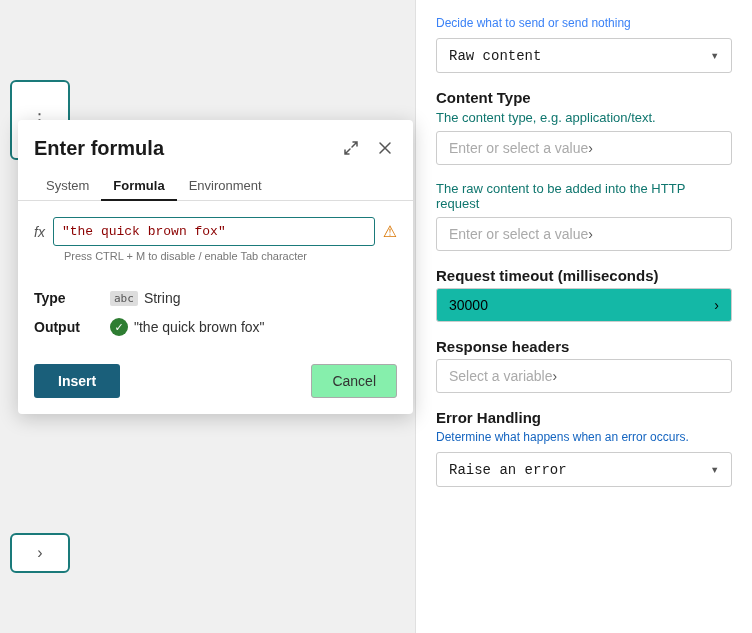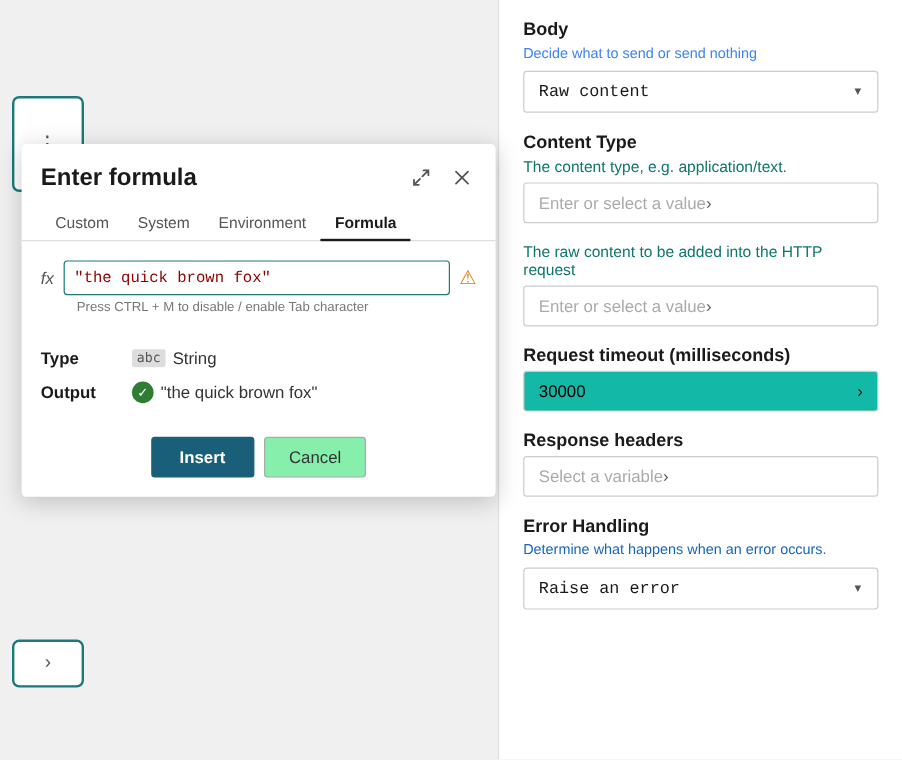--- a/index.html
+++ b/index.html
@@ -219,21 +219,21 @@
       justify-content: center;
       color: white;
       font-size: 11px;
     }
 
     
     .dialog-footer {
       padding: 16px;
       display: flex;
       gap: 8px;
-      justify-content: center;
+      justify-content: space-between;
     }
 
     .btn-insert {
       background: #1a5f7a;
       color: white;
       border: none;
       border-radius: 3px;
       padding: 8px 24px;
       font-size: 14px;
       font-weight: 600;
@@ -362,24 +362,23 @@
         </button>
         <button class="dialog-icon-btn" title="Close">
           <svg width="16" height="16" viewBox="0 0 16 16" fill="none" xmlns="http://www.w3.org/2000/svg">
             <path d="M3 3l10 10M13 3L3 13" stroke="#555" stroke-width="1.5" stroke-linecap="round"></path>
           </svg>
         </button>
       </div>
     </div>
 
     <div class="dialog-tabs">
-      <div class="dialog-tab">Custom</div>
       <div class="dialog-tab">System</div>
+      <div class="dialog-tab active">Formula</div>
       <div class="dialog-tab">Environment</div>
-      <div class="dialog-tab active">Formula</div>
     </div>
 
     <div class="formula-area">
       <div class="formula-input-row">
         <span class="fx-label">fx</span>
         <input type="text" class="formula-input" value="&quot;the quick brown fox&quot;" style="">
         <span class="formula-info-icon">⚠</span>
       </div>
       <div class="formula-hint">Press CTRL + M to disable / enable Tab character</div>
     </div>
@@ -403,21 +402,20 @@
 
     <div class="dialog-footer">
       <button class="btn-insert">Insert</button>
       <button class="btn-cancel">Cancel</button>
     </div>
   </div>
 </div>
 
 <div class="right-panel">
 
-  <div class="section-title">Body</div>
   <div class="section-subtitle">Decide what to send or send nothing</div>
   <div class="dropdown-field">
     <span>Raw content</span>
     <span class="chevron">▾</span>
   </div>
 
   <div class="section-title">Content Type</div>
   <div class="field-label">The content type, e.g. application/text.</div>
   <div class="input-field">
     <span class="placeholder">Enter or select a value</span>

